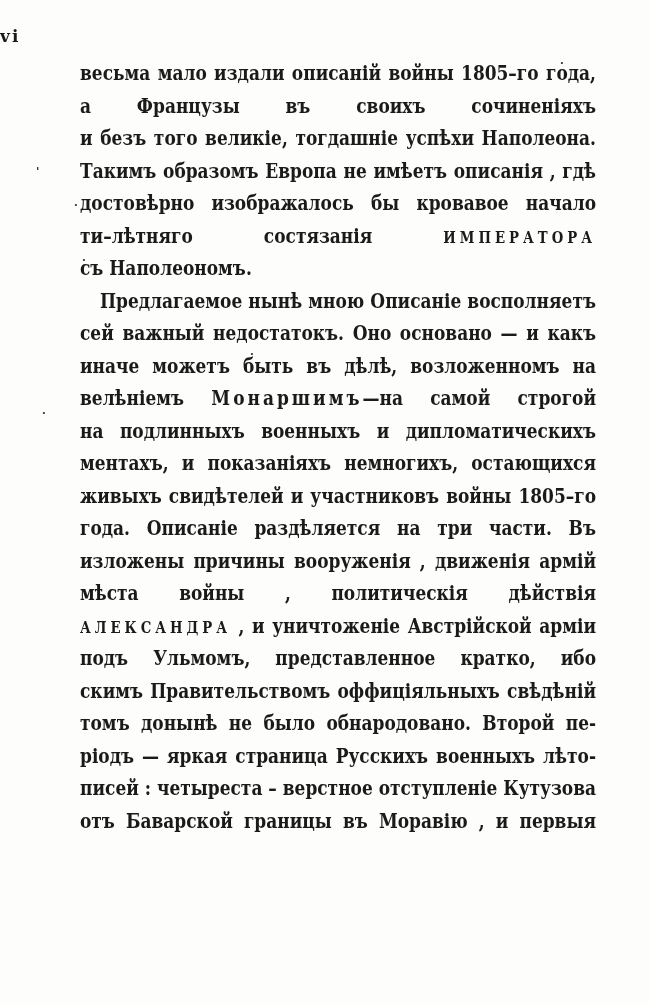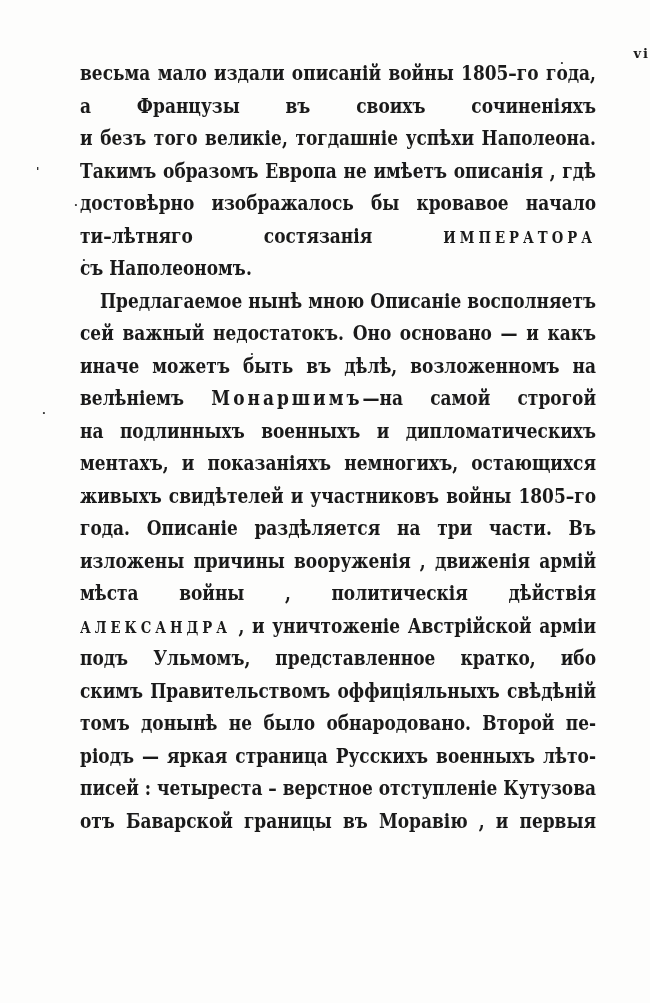--- a/index.html
+++ b/index.html
@@ -11,23 +11,23 @@
     position:relative;
     width:650px;height:1003px;
     background:var(--paper);
     color:var(--ink);
     font-family:"DejaVu Serif","Liberation Serif",serif;
     font-weight:700;
     overflow:hidden;
   }
   .folio{
     position:absolute;
-    top:47px;left:0;width:650px;
-    text-align:right;
-    font-size:13px;
+    top:29px;left:0;width:650px;
+    text-align:left;
+    font-size:17px;
     letter-spacing:2px;
     line-height:14px;
   }
   .text-block{
     position:absolute;
     left:80px;top:57px;
     width:516px;
   }
   .line{
     height:32.5px;

